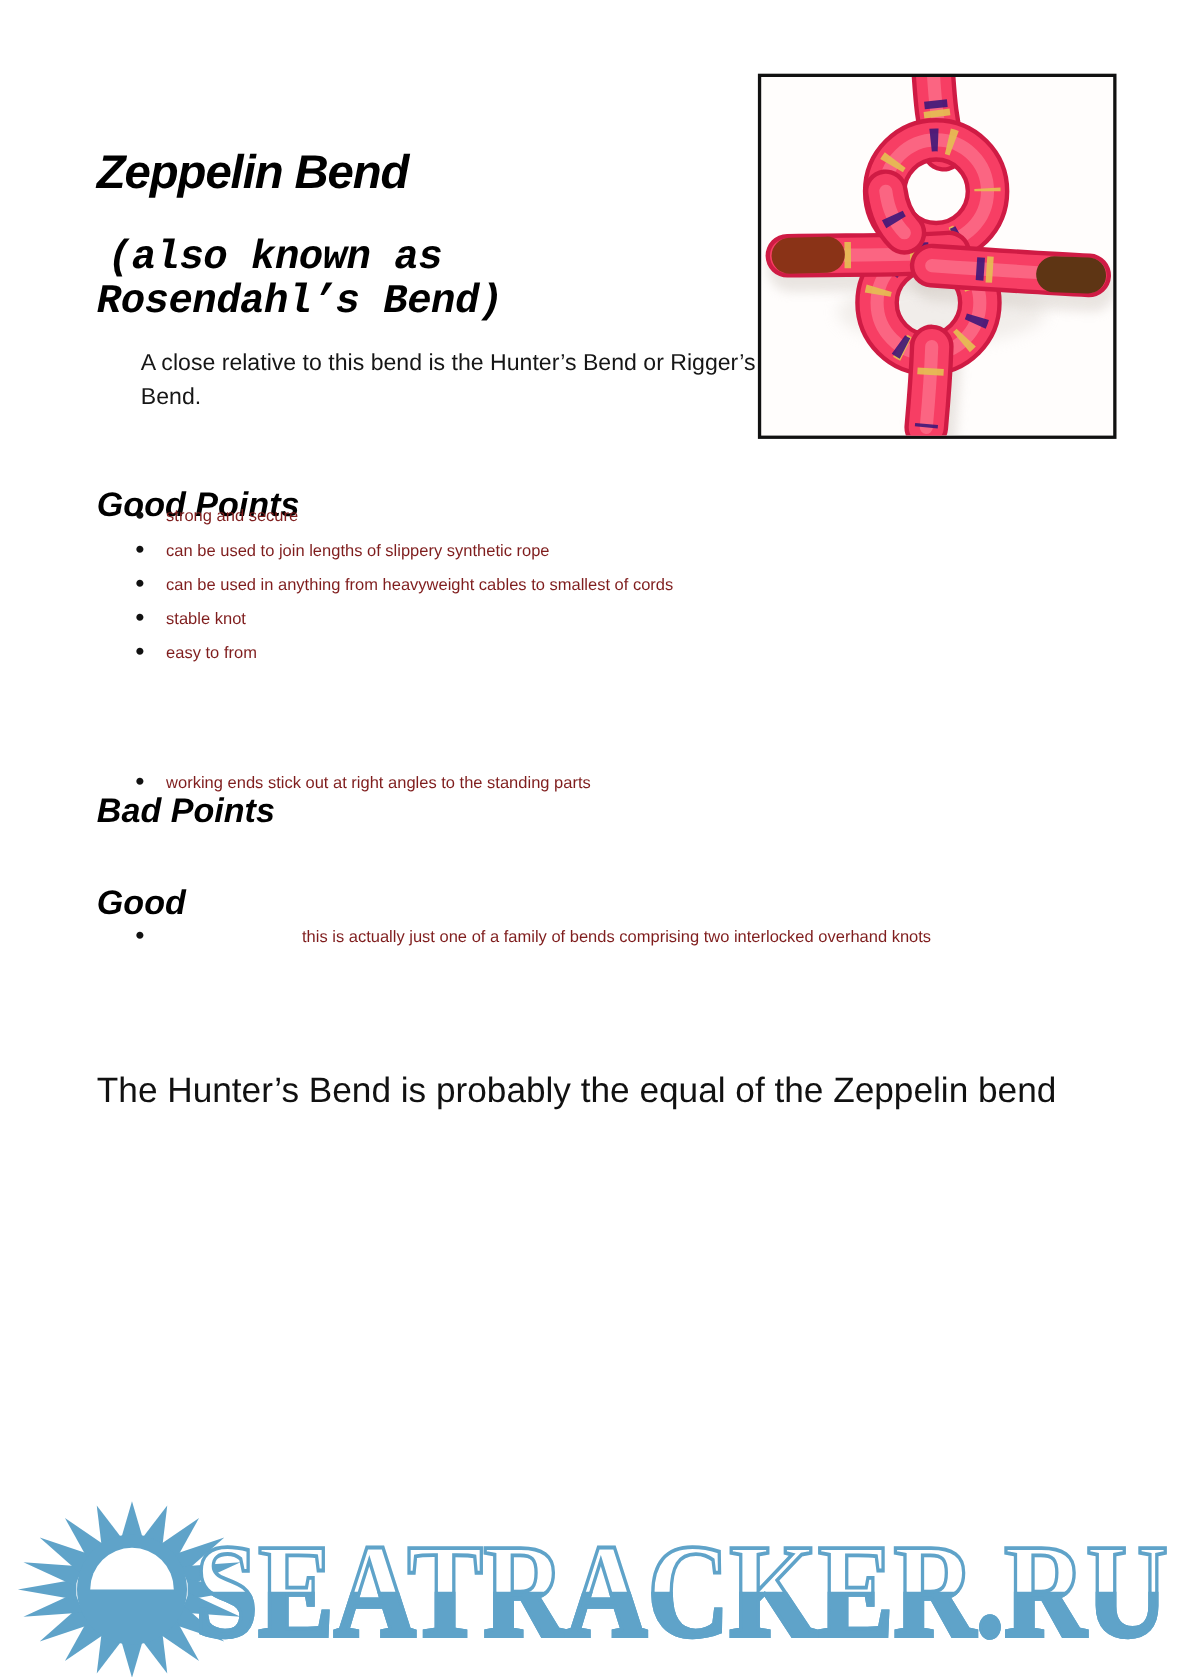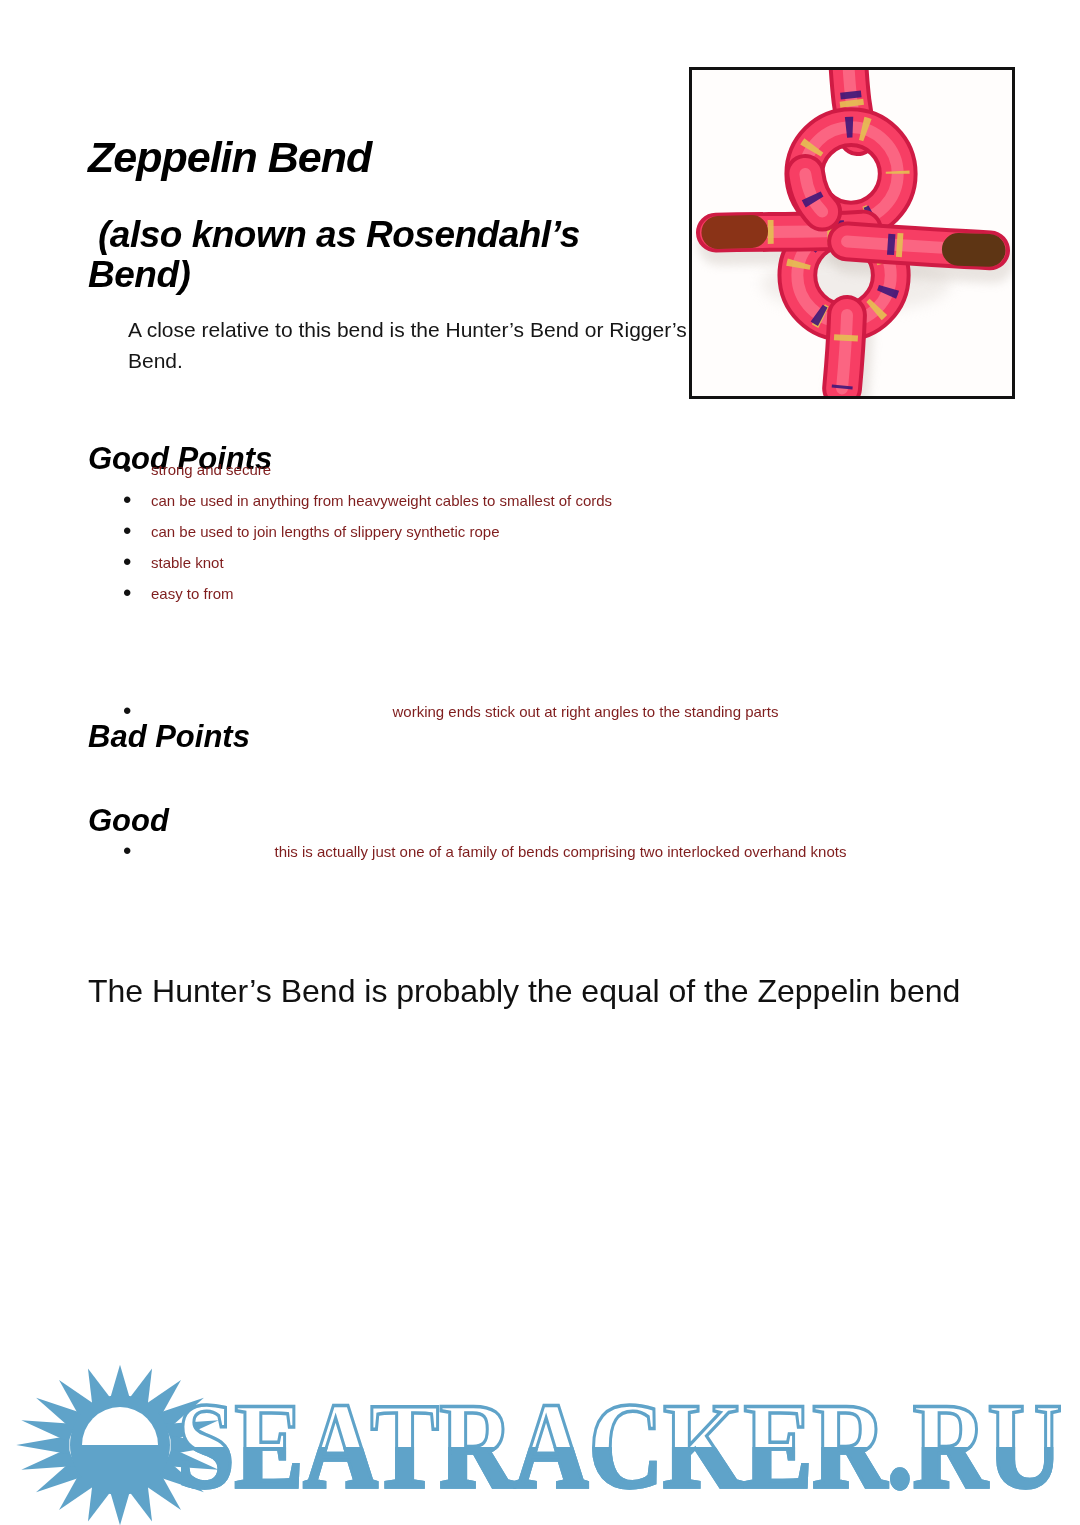--- a/index.html
+++ b/index.html
@@ -11,20 +11,21 @@
 
   .doc-title {
     left:88px; top:106px; font-size:43px; line-height:1.05;
     font-weight:bold; font-style:italic; color:#000; letter-spacing:-1px;
     white-space:nowrap;
   }
   .doc-subtitle {
     left:88px; top:184px; width:560px; font-size:37px; line-height:40px;
     font-weight:bold; font-style:italic; color:#000; text-indent:10px;
     letter-spacing:-0.5px;
+    font-family:Liberation Mono, monospace;
   }
   .doc-intro {
     left:88px; top:293px; width:600px; font-size:21px; line-height:31px; color:#161616;margin-left:40px;
   }
 
   .photo-frame {
     left:689px; top:67px; width:320px; height:326px;
     border:3px solid #111; background:#fffdfc; box-sizing:content-box;
   }
   .knot-svg { width:320px; height:326px; display:block; }
@@ -40,21 +41,21 @@
 
   .sec-heading {
     left:88px; font-size:31px; line-height:1.2; font-weight:bold; font-style:italic; color:#000;
   }
   .blist {
     list-style:none; margin:0; padding:0; font-size:15px; line-height:31px; color:#7f1d1d;
   }
   .blist li { position:relative; padding-left:31px; }
   .blist li::before { content:"\2022"; position:absolute; left:3px; top:-1px; font-size:24px; color:#111; }
   #good-list  { left:120px; top:454px; width:900px; }
-  #bad-list   { left:120px; top:696px; width:900px;text-align:center; }
+  #bad-list   { left:120px; top:696px; width:900px; }
   #notes-list { left:120px; top:836px; width:850px;text-align:center; }
   #good-heading  { top:409px; }
   #bad-heading   { top:687px; }
   #notes-heading { top:771px; }
 
   .doc-closing { left:88px; top:940px; font-size:32px; line-height:1.2; color:#111; white-space:nowrap; }
 
   .watermark { left:0px; top:1358px; width:1080px; height:167px; }
   .wm-text { font-family:"Liberation Serif", serif; font-weight:bold; font-size:122px; }
   .wm-outline { fill:#ffffff; stroke:#5fa3c9; stroke-width:3.5px; }
@@ -142,22 +143,22 @@
       </g>
 
       <path d="M60,162 L26,163" class="k-ltip"></path>
       <path d="M268,180 L299,181" class="k-rtip"></path>
     </svg>
   </div>
 
   <h3 class="abs sec-heading" id="good-heading">Good Points</h3>
   <ul class="abs blist" id="good-list">
     <li>strong and secure</li>
+    <li>can be used to join lengths of slippery synthetic rope</li>
     <li>can be used in anything from heavyweight cables to smallest of cords</li>
-    <li>can be used to join lengths of slippery synthetic rope</li>
     <li>stable knot</li>
     <li>easy to from</li>
   </ul>
 
   <h3 class="abs sec-heading" id="bad-heading">Bad Points</h3>
   <ul class="abs blist" id="bad-list">
     <li>working ends stick out at right angles to the standing parts</li>
   </ul>
 
   <h3 class="abs sec-heading" id="notes-heading">Good</h3>

